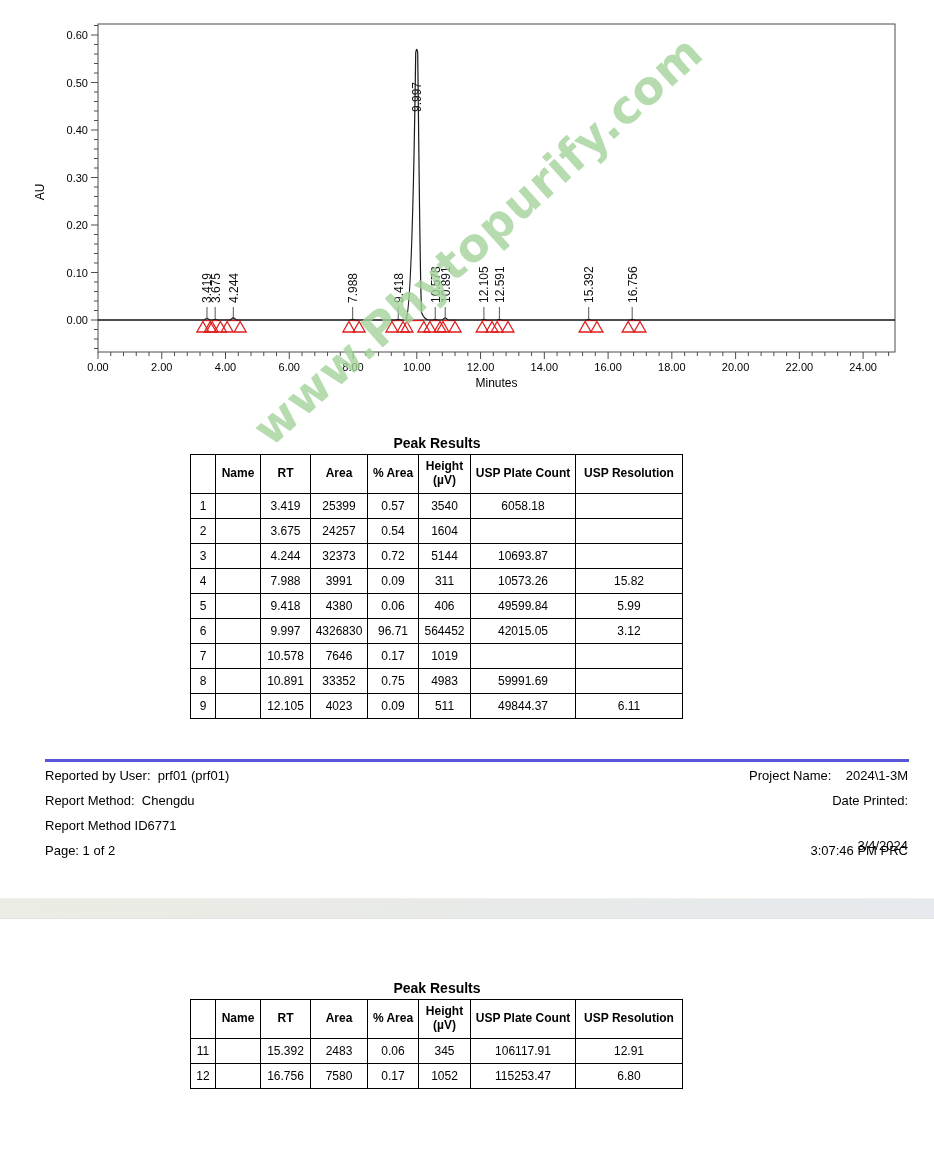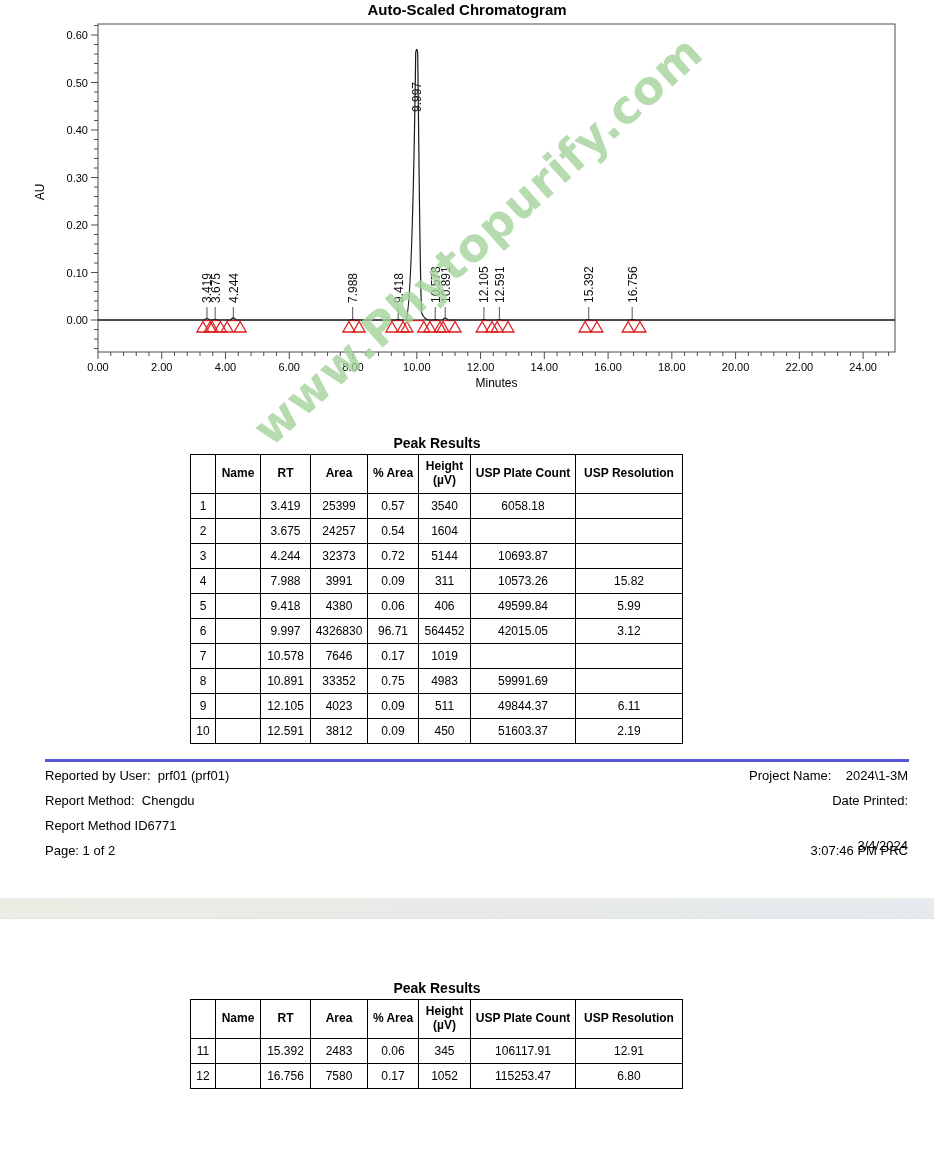--- a/index.html
+++ b/index.html
@@ -26,21 +26,20 @@
   .footer-rule{position:absolute;left:45px;top:759px;width:864px;height:3px;background:#5757d8;z-index:3;}
   .sep-bar{position:absolute;left:0;top:898px;width:934px;height:19px;z-index:3;
            background:linear-gradient(90deg,#ebece3 0%,#e8eae9 55%,#e6eaee 100%);
            border-top:1px solid #f0f0ea;border-bottom:1px solid #e1e4e2;}
 </style>
 </head>
 <body>
 
 <div class="page">
 
-  <div class="chrom-title">Auto-Scaled Chromatogram</div>
 
   <svg class="chrom" width="934" height="400">
       <g stroke="#4d4d4d" stroke-width="1" fill="none">
         <rect x="98" y="24" width="797" height="328"></rect>
         <line x1="91" y1="320" x2="98" y2="320"></line>
         <line x1="91" y1="272.5" x2="98" y2="272.5"></line>
         <line x1="91" y1="225" x2="98" y2="225"></line>
         <line x1="91" y1="177.49999999999997" x2="98" y2="177.49999999999997"></line>
         <line x1="91" y1="130" x2="98" y2="130"></line>
         <line x1="91" y1="82.5" x2="98" y2="82.5"></line>
@@ -342,30 +341,20 @@
           <tr>
             <td>9</td>
             <td></td>
             <td>12.105</td>
             <td>4023</td>
             <td>0.09</td>
             <td>511</td>
             <td>49844.37</td>
             <td>6.11</td>
           </tr>
-          <tr>
-            <td>10</td>
-            <td></td>
-            <td>12.591</td>
-            <td>3812</td>
-            <td>0.09</td>
-            <td>450</td>
-            <td>51603.37</td>
-            <td>2.19</td>
-          </tr>
         </tbody>
     </table>
   </div>
 
   <div class="footer-rule"></div>
   <div class="footer-line fl" style="top:768px">Reported by User:  prf01 (prf01)</div>
   <div class="footer-line fl" style="top:793px">Report Method:  Chengdu</div>
   <div class="footer-line fl" style="top:818px">Report Method ID6771</div>
   <div class="footer-line fl" style="top:843px">Page: 1 of 2</div>
   <div class="footer-line fr" style="top:768px">Project Name:    2024\1-3M</div>

